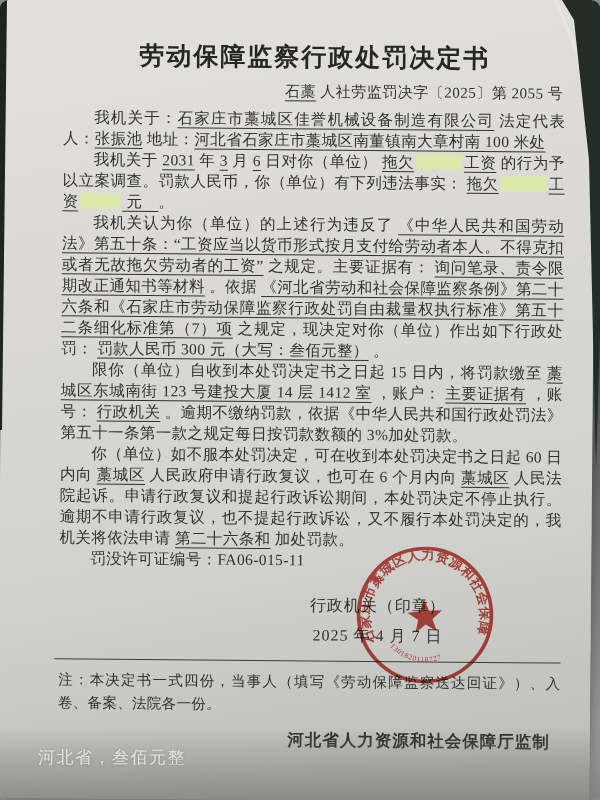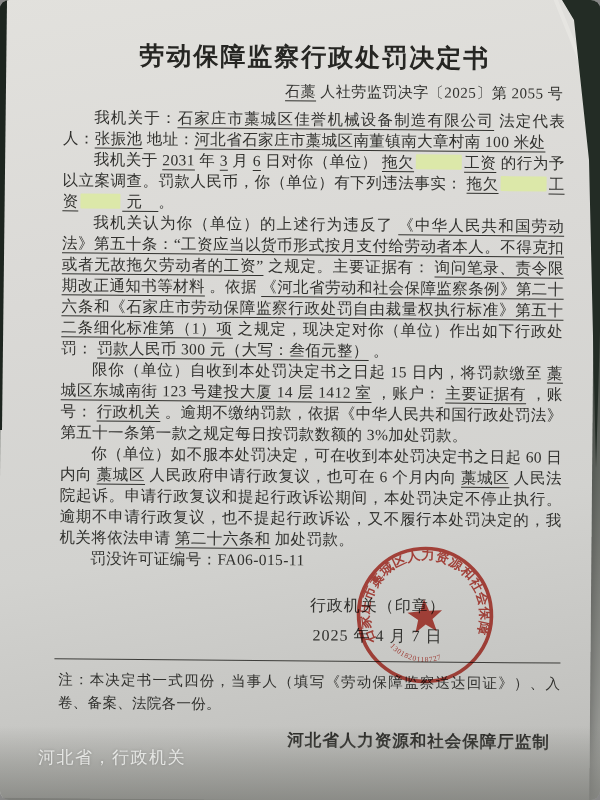--- a/index.html
+++ b/index.html
@@ -81,21 +81,21 @@
     <div class="doc">
 
       <h1 class="title">劳动保障监察行政处罚决定书</h1>
 
       <div class="doc-no"><u>石藁</u><span> 人社劳监罚决字〔2025〕第 2055 号</span></div>
 
       <p class="p indent"><span>我机关于：</span><u>石家庄市藁城区佳誉机械设备制造有限公司</u><span> 法定代表人：</span><u>张振池</u><span> 地址：</span><u>河北省石家庄市藁城区南董镇南大章村南 100 米处</u></p>
 
       <p class="p indent"><span>我机关于 </span><u>2031</u><span> 年 </span><u>3</u><span> 月 </span><u>6</u><span> 日对你（单位） </span><u><span>拖欠</span><span class="redact"></span><span>工资</span></u><span> 的行为予以立案调查。罚款人民币，你（单位）有下列违法事实： </span><u><span>拖欠</span><span class="redact"></span><span>工资</span><span class="redact small"></span><span> 元　</span></u><span>。</span></p>
 
-      <p class="p indent"><span>我机关认为你（单位）的上述行为违反了 </span><u>《中华人民共和国劳动法》第五十条：“工资应当以货币形式按月支付给劳动者本人。不得克扣或者无故拖欠劳动者的工资”</u><span> 之规定。主要证据有： </span><u>询问笔录、责令限期改正通知书等材料</u><span> 。依据 </span><u>《河北省劳动和社会保障监察条例》第二十六条和《石家庄市劳动保障监察行政处罚自由裁量权执行标准》第五十二条细化标准第（1）项</u><span> 之规定，现决定对你（单位）作出如下行政处罚： </span><u>罚款人民币 300 元（大写：叁佰元整）</u><span> 。</span></p>
+      <p class="p indent"><span>我机关认为你（单位）的上述行为违反了 </span><u>《中华人民共和国劳动法》第五十条：“工资应当以货币形式按月支付给劳动者本人。不得克扣或者无故拖欠劳动者的工资”</u><span> 之规定。主要证据有： </span><u>询问笔录、责令限期改正通知书等材料</u><span> 。依据 </span><u>《河北省劳动和社会保障监察条例》第二十六条和《石家庄市劳动保障监察行政处罚自由裁量权执行标准》第五十二条细化标准第（7）项</u><span> 之规定，现决定对你（单位）作出如下行政处罚： </span><u>罚款人民币 300 元（大写：叁佰元整）</u><span> 。</span></p>
 
       <p class="p indent"><span>限你（单位）自收到本处罚决定书之日起 15 日内，将罚款缴至 </span><u>藁城区东城南街 123 号建投大厦 14 层 1412 室</u><span> ，账户： </span><u>主要证据有</u><span> ，账号： </span><u>行政机关</u><span> 。逾期不缴纳罚款，依据《中华人民共和国行政处罚法》第五十一条第一款之规定每日按罚款数额的 3%加处罚款。</span></p>
 
       <p class="p indent"><span>你（单位）如不服本处罚决定，可在收到本处罚决定书之日起 60 日内向 </span><u>藁城区</u><span> 人民政府申请行政复议，也可在 6 个月内向 </span><u>藁城区</u><span> 人民法院起诉。申请行政复议和提起行政诉讼期间，本处罚决定不停止执行。逾期不申请行政复议，也不提起行政诉讼，又不履行本处罚决定的，我机关将依法申请 </span><u>第二十六条和</u><span> 加处罚款。</span></p>
 
       <p class="p indent">罚没许可证编号：FA06-015-11</p>
 
       <div class="sign">
         <div class="sign-authority">行政机关（印章）</div>
         <div class="sign-date">2025 年 4 月 7 日</div>
@@ -122,14 +122,14 @@
     <text font-size="7" fill="#c23b32" letter-spacing="0.6">
       <textPath href="#seal-serial-path" startOffset="2">1301820118727</textPath>
     </text>
   </svg>
 
   <div class="sheet-edge"></div>
   <div class="corner-dark"></div>
   <div class="left-edge"></div>
   <div class="bottom-shade"></div>
 
-  <div class="watermark">河北省，行政机关</div>
+  <div class="watermark">河北省，叁佰元整</div>
 </div>
 
 </body></html>

